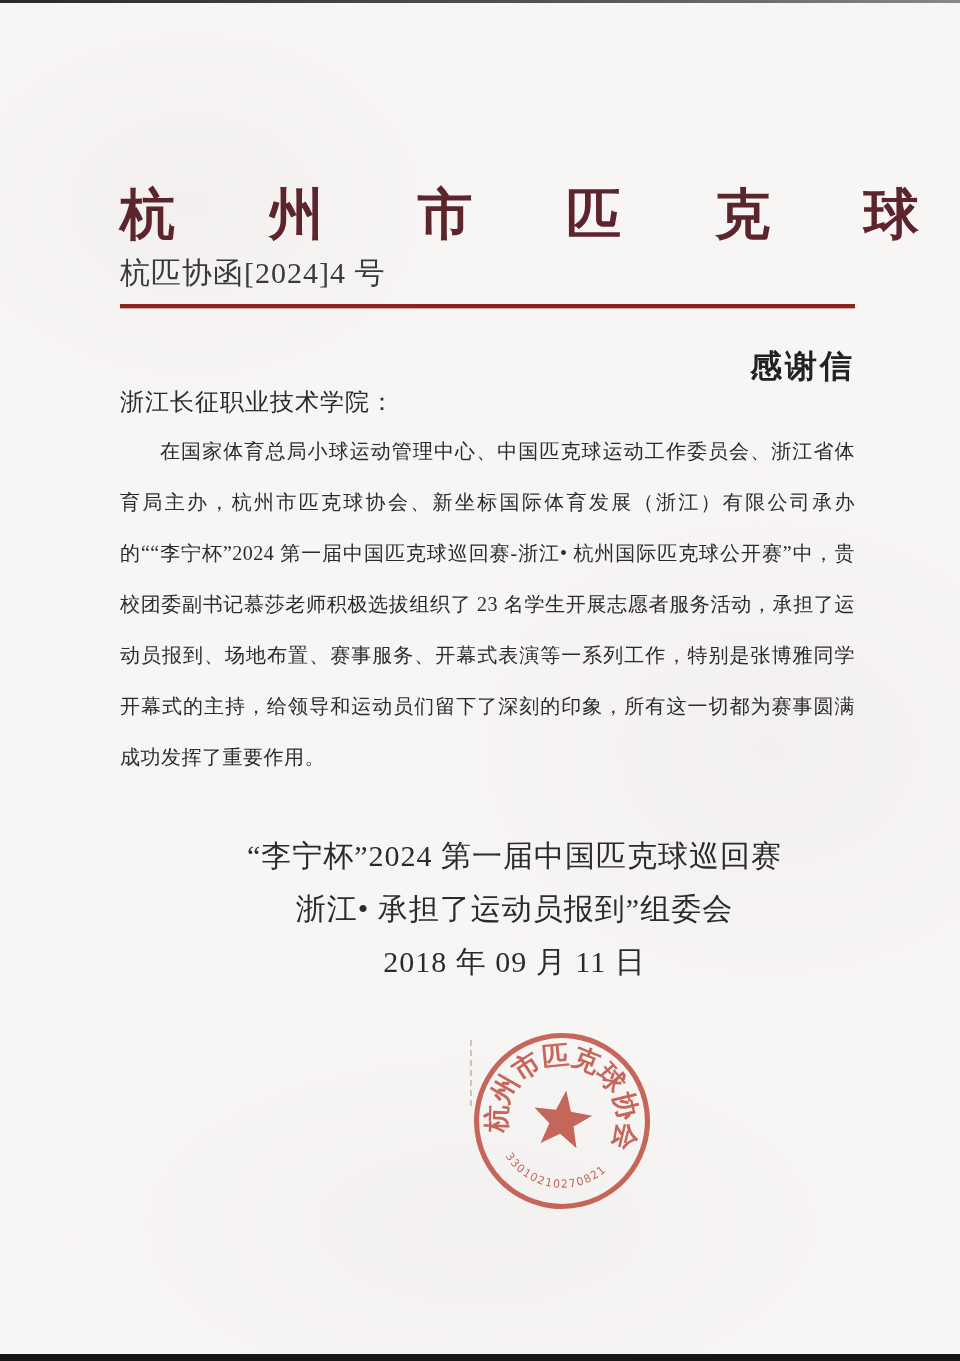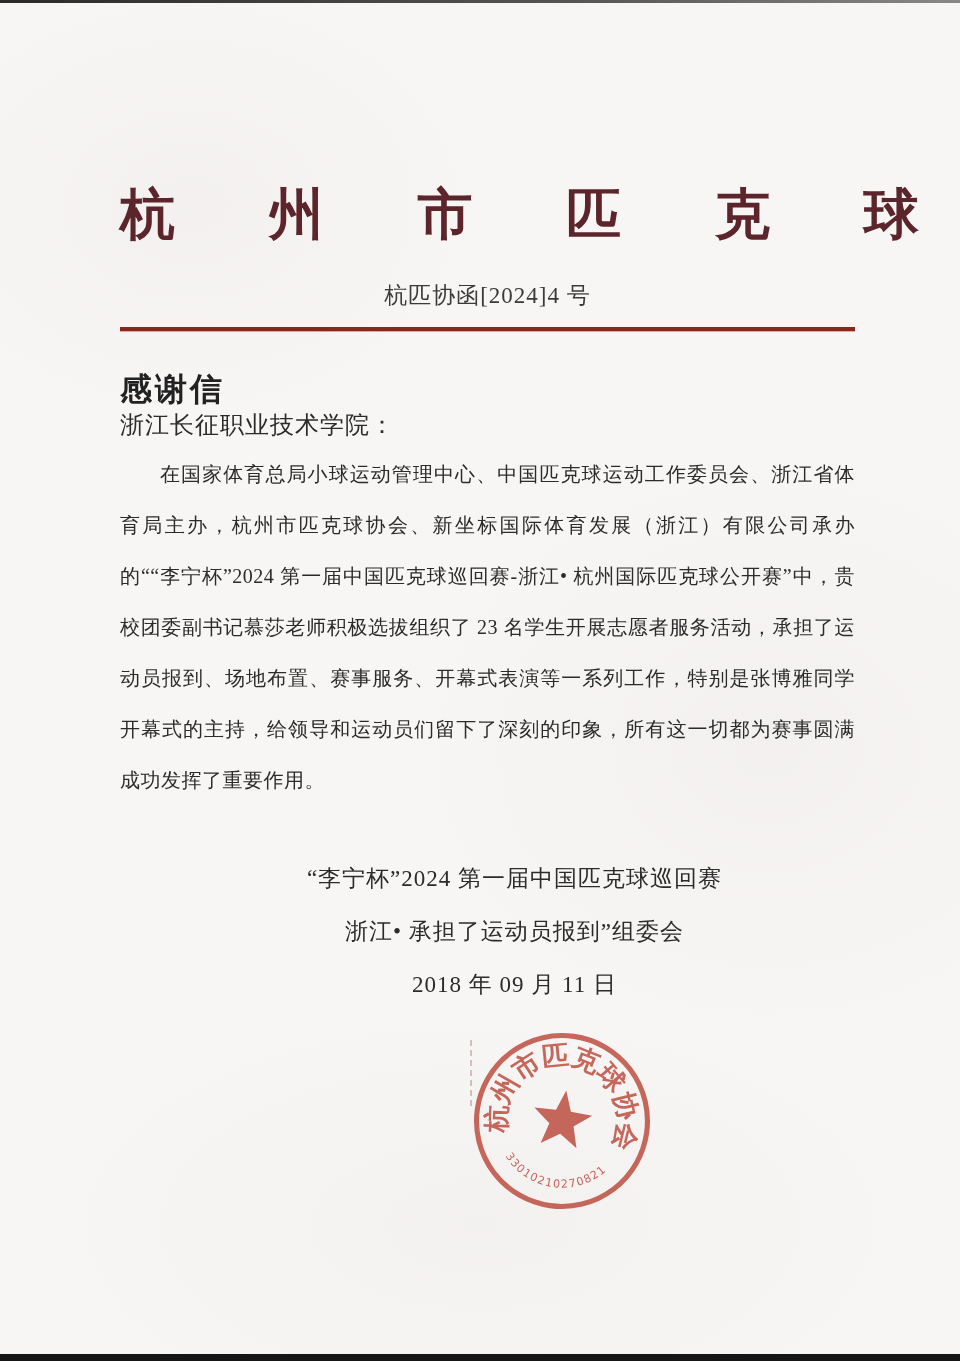--- a/index.html
+++ b/index.html
@@ -36,36 +36,36 @@
     font-size:55px;
     font-weight:bold;
     color:var(--title_red,#5c252c);
     letter-spacing:40px;
     margin-right:-40px;
     text-align:center;
     line-height:58px;
     white-space:nowrap;
   }
   .ref-number{
-    margin-top:37px;
-    text-align:center;
-    font-size:23px;
+    margin-top:14px;
+    text-align:left;
+    font-size:30px;
     line-height:30px;
     color:#3a3a3a;
     letter-spacing:1px;
   }
   .red-rule{
     margin-top:16px;
     height:4px;
     background:var(--rule_red,#8d241e);
     box-shadow:0 1px 0 rgba(141,36,30,.35);
   }
   .letter-title{
     margin-top:38px;
-    text-align:left;
+    text-align:right;
     font-size:32px;
     font-weight:bold;
     letter-spacing:3px;
     line-height:40px;
     color:#222;
   }
   .salutation{
     font-size:24px;
     line-height:32px;
     letter-spacing:1px;
@@ -76,21 +76,21 @@
     line-height:51px;
     text-align:justify;
     text-indent:2em;
     letter-spacing:.5px;
     word-break:break-all;
   }
   .signoff{
     margin-top:46px;
     text-align:center;
     transform:translateX(27px);
-    font-size:23px;
+    font-size:30px;
     line-height:53px;
     letter-spacing:1px;
     position:relative;
     z-index:1;
   }
   .seal{
     position:absolute;
     left:468px;
     top:1027px;
     width:188px;

